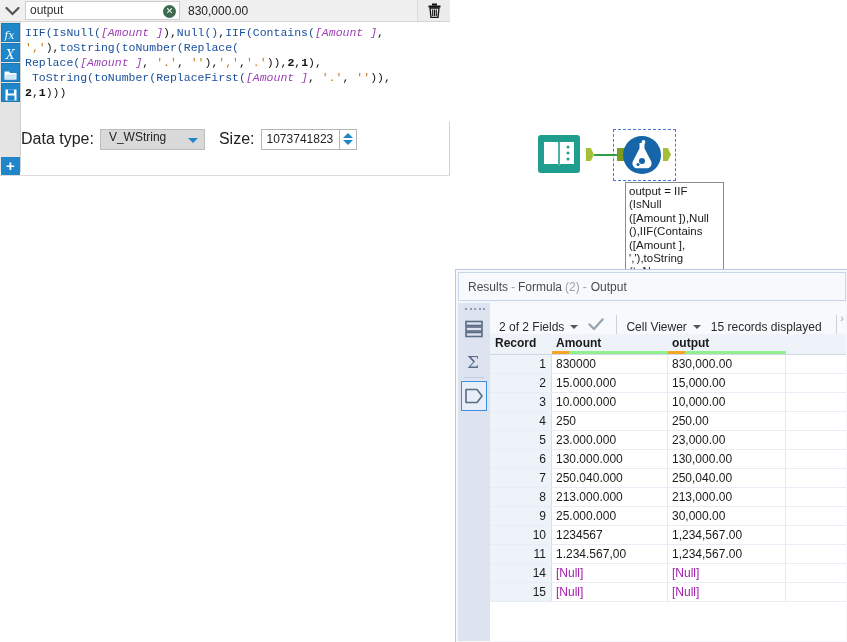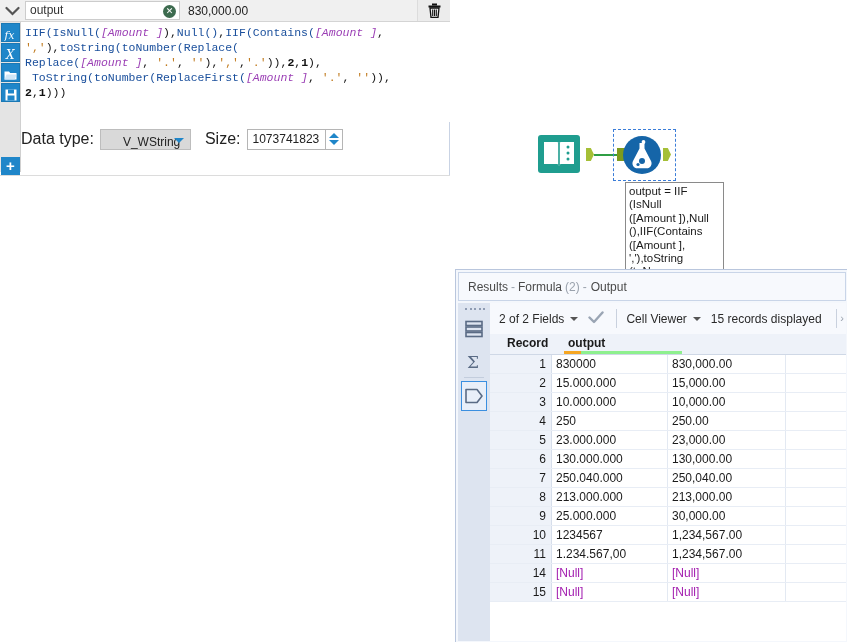--- a/index.html
+++ b/index.html
@@ -94,23 +94,23 @@
 
   
   #datatype-row{
     position:absolute;left:21px;top:124px;width:429px;height:30px;
     display:flex;align-items:center;
   }
   #datatype-label,#size-label{
     font-size:16px;color:#222;margin-right:6px;
   }
   #datatype-select{
-    width:91px;height:21px;background:#d9d9d9;border:1px solid #bdbdbd;
-    box-sizing:border-box;display:flex;align-items:flex-end;
-    padding-left:22px;font-size:12px;color:#222;position:relative;cursor:pointer;
+    width:105px;height:21px;background:#d9d9d9;border:1px solid #bdbdbd;
+    box-sizing:border-box;display:flex;align-items:flex-start;
+    padding-left:8px;font-size:12px;color:#222;position:relative;cursor:pointer;
     margin-right:14px;
   }
   #datatype-caret{
     position:absolute;right:6px;top:8px;
     width:0;height:0;border-left:5px solid transparent;border-right:5px solid transparent;
     border-top:5px solid #1f86c9;
   }
   #size-input{
     width:79px;height:21px;background:#fff;border:1px solid #b5b5b5;
     box-sizing:border-box;font-size:12px;color:#222;padding-left:5px;
@@ -181,21 +181,21 @@
   #results-titlebar{
     position:absolute;left:2px;top:2px;width:388px;height:29px;
     background:#f7f9fd;border:1px solid #c9d5e8;box-sizing:border-box;
     display:flex;align-items:center;padding-left:9px;
     font-size:12px;color:#4a4a4a;
   }
   #results-title-sub{color:#9aa2ad;margin:0 3px;}
   #results-toolbar{
     position:absolute;left:2px;top:33px;width:388px;height:31px;
     background:#f7f9fd;
-    display:flex;align-items:center;
+    display:flex;align-items:flex-end;
     font-size:12px;color:#2a2a2a;
   }
   .tb-item{margin-left:9px;display:flex;align-items:center;cursor:pointer;}
   .tb-caret{
     width:0;height:0;border-left:4px solid transparent;border-right:4px solid transparent;
     border-top:4px solid #555;margin-left:6px;
   }
   .tb-sep{width:1px;height:19px;background:#c9d1de;margin-left:12px;}
   #check-icon{margin-left:10px;cursor:pointer;}
   #records-label{margin-left:10px;color:#2a2a2a;}
@@ -223,21 +223,21 @@
 
   
   #results-grid{
     position:absolute;left:34px;top:64px;width:356px;height:307px;
     background:#ffffff;
     overflow:hidden;
     font-size:12px;
   }
   #grid-head{
     display:flex;height:21px;background:#eef2f9;
-    border-bottom:1px solid #cfd8e6;box-sizing:border-box;padding-left:12px;
+    border-bottom:1px solid #cfd8e6;box-sizing:border-box;
   }
   .col-record{width:62px;box-sizing:border-box;}
   .col-amount{width:116px;box-sizing:border-box;}
   .col-output{width:118px;box-sizing:border-box;}
   .col-pad{flex:1;box-sizing:border-box;}
   #grid-head .hcell{
     font-weight:bold;color:#1a1a1a;font-size:12px;
     display:flex;align-items:flex-start;padding:2px 0 0 4px;
     box-sizing:border-box;position:relative;
   }
@@ -437,20 +437,26 @@
           <path d="M2 3.5 H13 L18 10 L13 16.5 H2 Z" fill="none" stroke="#5a6b85" stroke-width="1.6" stroke-linejoin="round"></path>
         </svg>
     </div>
   </div>
 
   <div id="grid-leftedge"></div>
 
   <div id="results-grid">
     <div id="grid-head">
       <div class="hcell col-record">Record</div>
+      <div class="hcell col-amount">
+        <span>Amount</span>
+        <span class="hbar">
+            <i></i>
+          </span>
+      </div>
       <div class="hcell col-output">
         <span>output</span>
         <span class="hbar">
             <i></i>
           </span>
       </div>
       <div class="hcell col-pad"></div>
     </div>
     <div id="grid-body">
         <div class="grow">

